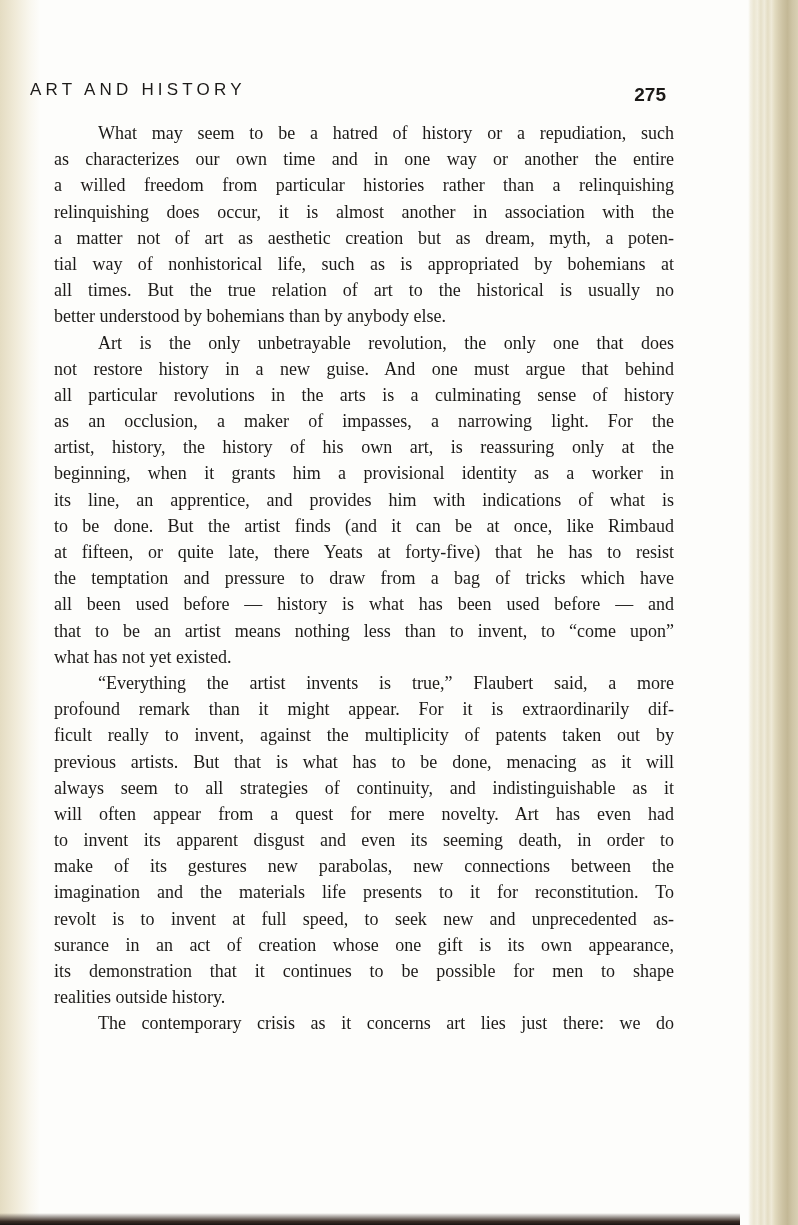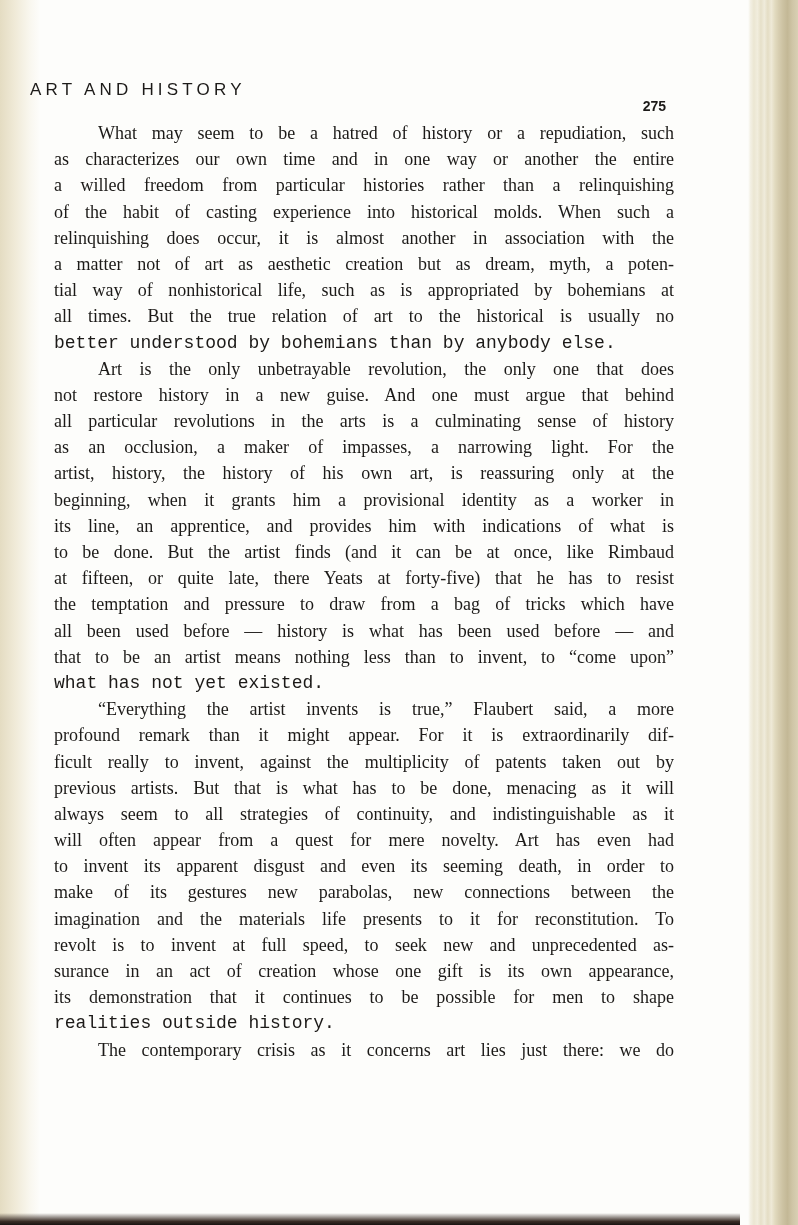--- a/index.html
+++ b/index.html
@@ -46,23 +46,23 @@
     .running-title {
       position: absolute;
       left: 0; top: 0;
       font-family: "Liberation Sans", "DejaVu Sans", sans-serif;
       font-size: 17px;
       letter-spacing: 4.2px;
       color: #1c1a18;
     }
     .page-number {
       position: absolute;
-      right: 0; top: 18px;
+      right: 0; top: 4px;
       font-family: "Liberation Sans", "DejaVu Sans", sans-serif;
-      font-size: 14px;
+      font-size: 19px;
       font-weight: bold;
       color: #1c1a18;
     }
     .body-text {
       position: absolute;
       left: 46px; top: 120px;
       width: 620px;
       margin-left: 8px;
     }
     .line {
@@ -70,21 +70,20 @@
       height: 26.2px;
       line-height: 26.2px;
       font-size: 18px;
       white-space: nowrap;
       text-align: justify;
       text-align-last: justify;
     }
     .line.last {
       text-align: left;
       text-align-last: left;
-      font-family: Liberation Mono, monospace;
     }
     .line.indent {
       padding-left: 44px;
     }
   </style>
 </head>
 <body>
 
 <div class="gutter-left"></div>
 <div class="page-edge"></div>
@@ -94,21 +93,20 @@
   <span class="running-title">ART AND HISTORY</span>
   <span class="page-number">275</span>
 </div>
 
 <div class="body-text">
 
   <div>
     <span class="line indent">What may seem to be a hatred of history or a repudiation, such</span>
     <span class="line">as characterizes our own time and in one way or another the entire</span>
     <span class="line">a willed freedom from particular histories rather than a relinquishing</span>
-    <span class="line">of the habit of casting experience into historical molds. When such a</span>
     <span class="line">relinquishing does occur, it is almost another in association with the</span>
     <span class="line">a matter not of art as aesthetic creation but as dream, myth, a poten-</span>
     <span class="line">tial way of nonhistorical life, such as is appropriated by bohemians at</span>
     <span class="line">all times. But the true relation of art to the historical is usually no</span>
     <span class="line last">better understood by bohemians than by anybody else.</span>
   </div>
 
   <div>
     <span class="line indent">Art is the only unbetrayable revolution, the only one that does</span>
     <span class="line">not restore history in a new guise. And one must argue that behind</span>

